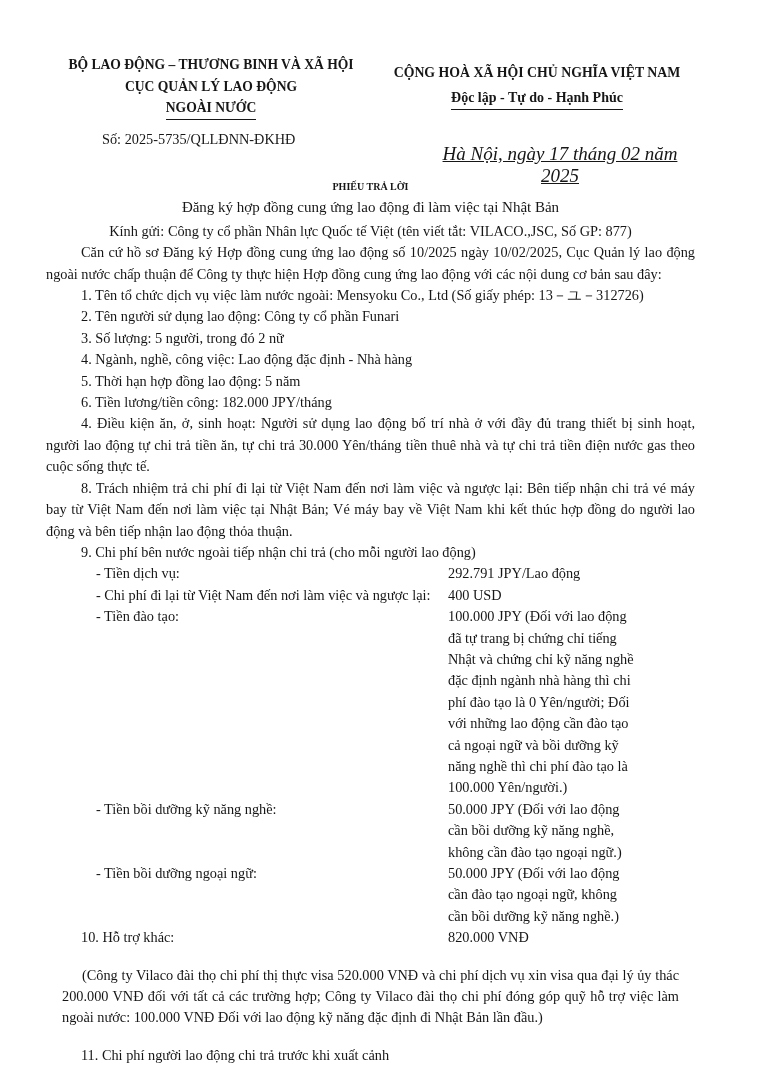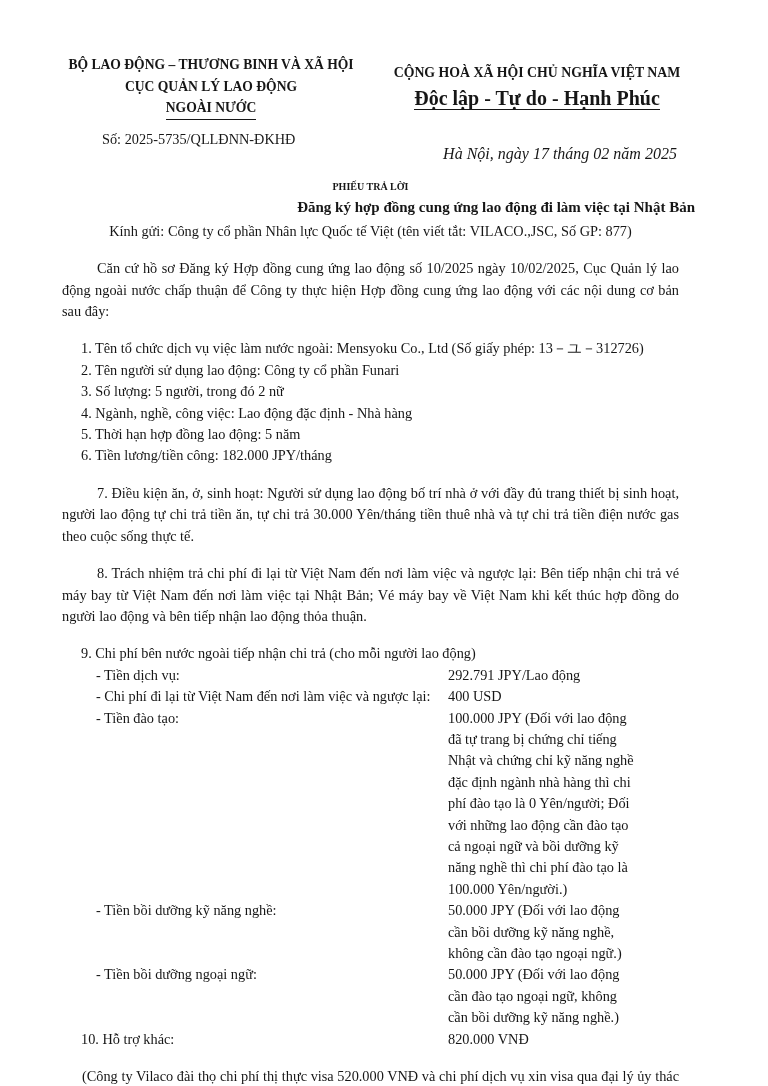--- a/index.html
+++ b/index.html
@@ -24,28 +24,28 @@
   .header-right {
     position:absolute; right:-2px; top:8px; width:320px;
     text-align:center; font-size:13.8px; line-height:22px;
   }
   .u-line { display:inline-block; border-bottom:1.4px solid #161616; padding-bottom:0px; }
   .doc-number {
     font-weight:normal; font-size:14.3px; text-align:left;
     padding-left:62px; margin-top:9px;
   }
   .motto-1 { font-weight:bold; font-size:13.8px; }
-  .motto-2 { font-weight:bold; font-size:20px; margin-top:3px;text-align:center; }
-  .place-date { font-style:italic; font-size:16px; margin-top:33px; padding-left:46px; }
+  .motto-2 { font-weight:bold; font-size:14px; margin-top:3px;text-align:center; }
+  .place-date { font-style:italic; font-size:19px; margin-top:33px; padding-left:46px;text-decoration:underline; }
   
   .doc-main { margin-top:4px; }
   .page-title   { text-align:center; font-weight:bold; font-size:10px; }
-  .page-subtitle{ text-align:right; font-weight:bold; font-size:15px; }
+  .page-subtitle{ text-align:center; font-weight:normal; font-size:15px; }
   .salutation   { text-align:center; margin-top:2px; }
-  .para   { text-align:justify; text-indent:35px; margin:16px; }
+  .para   { text-align:justify; text-indent:35px; margin:0; }
   .item   { padding-left:35px; }
   .fee-row   { display:flex; align-items:flex-start; }
   .fee-label { flex:none; width:402px; box-sizing:border-box;
                padding-left:50px; white-space:nowrap; }
   .fee-value { flex:none; width:192px; }
   .support-row .fee-label { padding-left:35px; }
   .note-para { text-align:justify; text-indent:20px; margin:16px; }
 </style>
 </head>
 <body>
@@ -75,21 +75,21 @@
 
     <p class="para">Căn cứ hồ sơ Đăng ký Hợp đồng cung ứng lao động số 10/2025 ngày 10/02/2025, Cục Quản lý lao động ngoài nước chấp thuận để Công ty thực hiện Hợp đồng cung ứng lao động với các nội dung cơ bản sau đây:</p>
 
     <div class="item">1. Tên tổ chức dịch vụ việc làm nước ngoài: Mensyoku Co., Ltd (Số giấy phép: 13－ユ－312726)</div>
     <div class="item">2. Tên người sử dụng lao động: Công ty cổ phần Funari</div>
     <div class="item">3. Số lượng: 5 người, trong đó 2 nữ</div>
     <div class="item">4. Ngành, nghề, công việc: Lao động đặc định - Nhà hàng</div>
     <div class="item">5. Thời hạn hợp đồng lao động: 5 năm</div>
     <div class="item">6. Tiền lương/tiền công: 182.000 JPY/tháng</div>
 
-    <p class="para">7. Điều kiện ăn, ở, sinh hoạt: Người sử dụng lao động bố trí nhà ở với đầy đủ trang thiết bị sinh hoạt, người lao động tự chi trả tiền ăn, tự chi trả 30.000 Yên/tháng tiền thuê nhà và tự chi trả tiền điện nước gas theo cuộc sống thực tế.</p>
+    <p class="para">4. Điều kiện ăn, ở, sinh hoạt: Người sử dụng lao động bố trí nhà ở với đầy đủ trang thiết bị sinh hoạt, người lao động tự chi trả tiền ăn, tự chi trả 30.000 Yên/tháng tiền thuê nhà và tự chi trả tiền điện nước gas theo cuộc sống thực tế.</p>
     <p class="para">8. Trách nhiệm trả chi phí đi lại từ Việt Nam đến nơi làm việc và ngược lại: Bên tiếp nhận chi trả vé máy bay từ Việt Nam đến nơi làm việc tại Nhật Bản; Vé máy bay về Việt Nam khi kết thúc hợp đồng do người lao động và bên tiếp nhận lao động thỏa thuận.</p>
 
     <div class="item">9. Chi phí bên nước ngoài tiếp nhận chi trả (cho mỗi người lao động)</div>
 
     <div class="fee-row">
       <div class="fee-label">- Tiền dịch vụ:</div>
       <div class="fee-value">292.791 JPY/Lao động</div>
     </div>
     <div class="fee-row">
       <div class="fee-label">- Chi phí đi lại từ Việt Nam đến nơi làm việc và ngược lại:</div>

